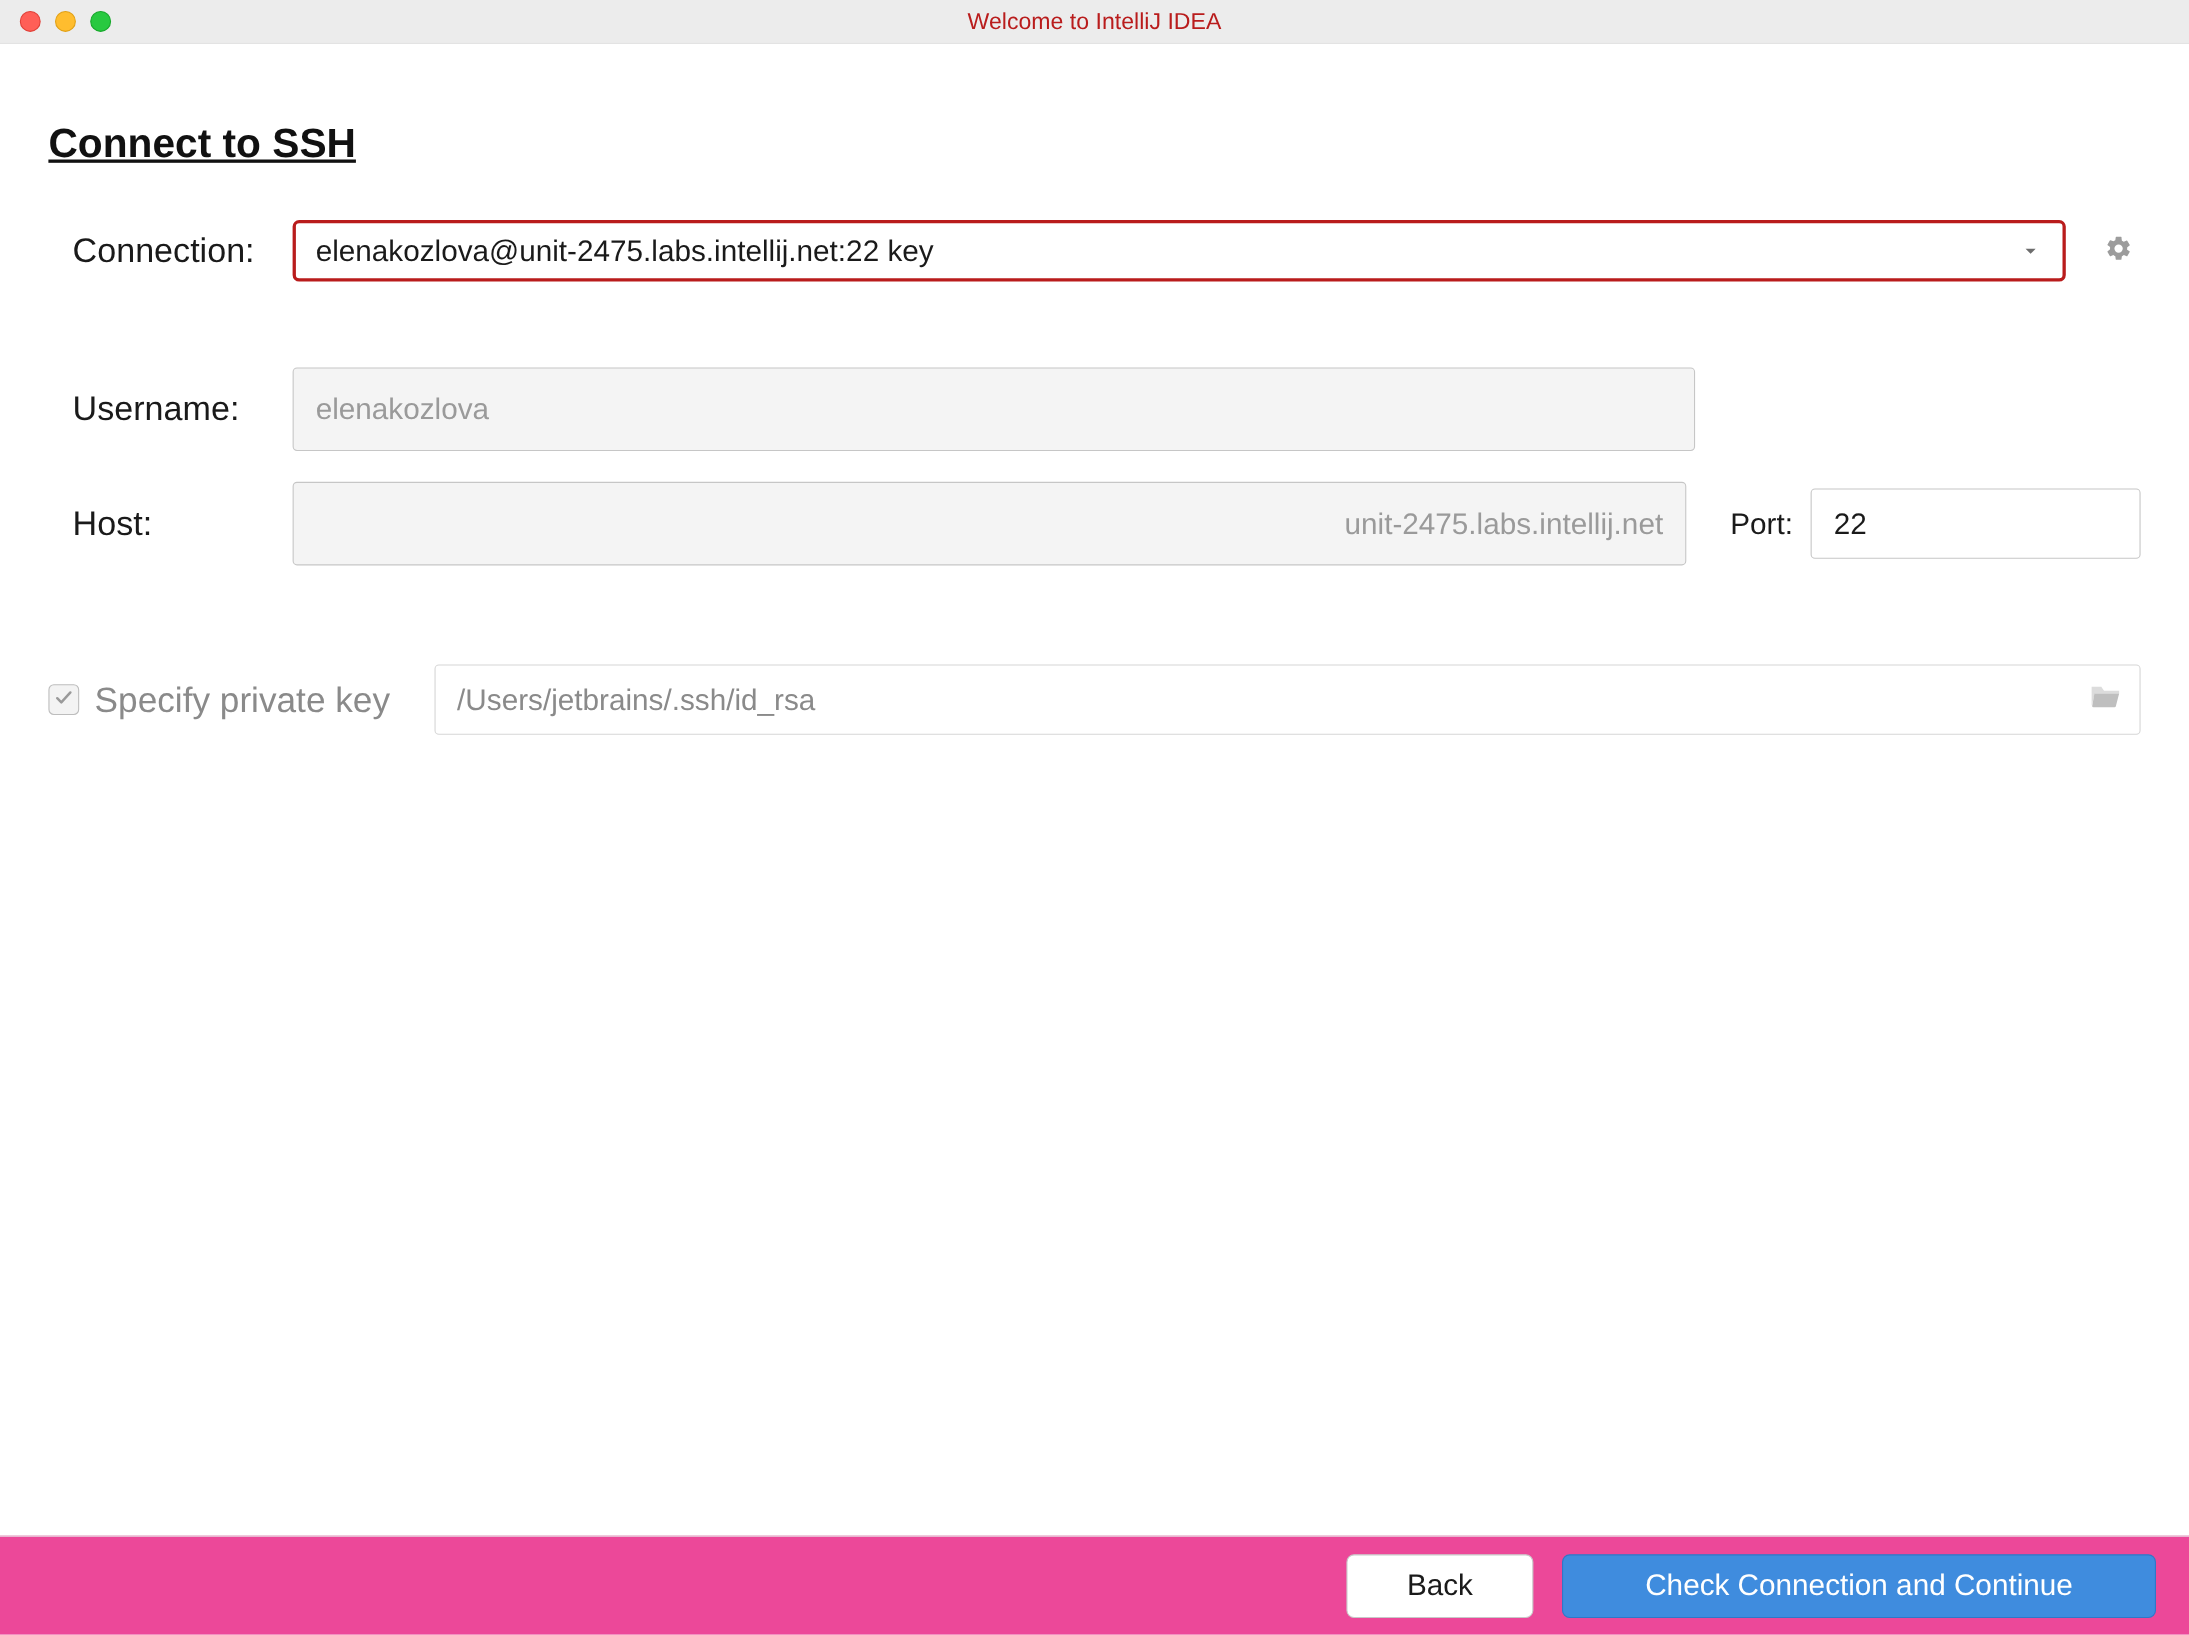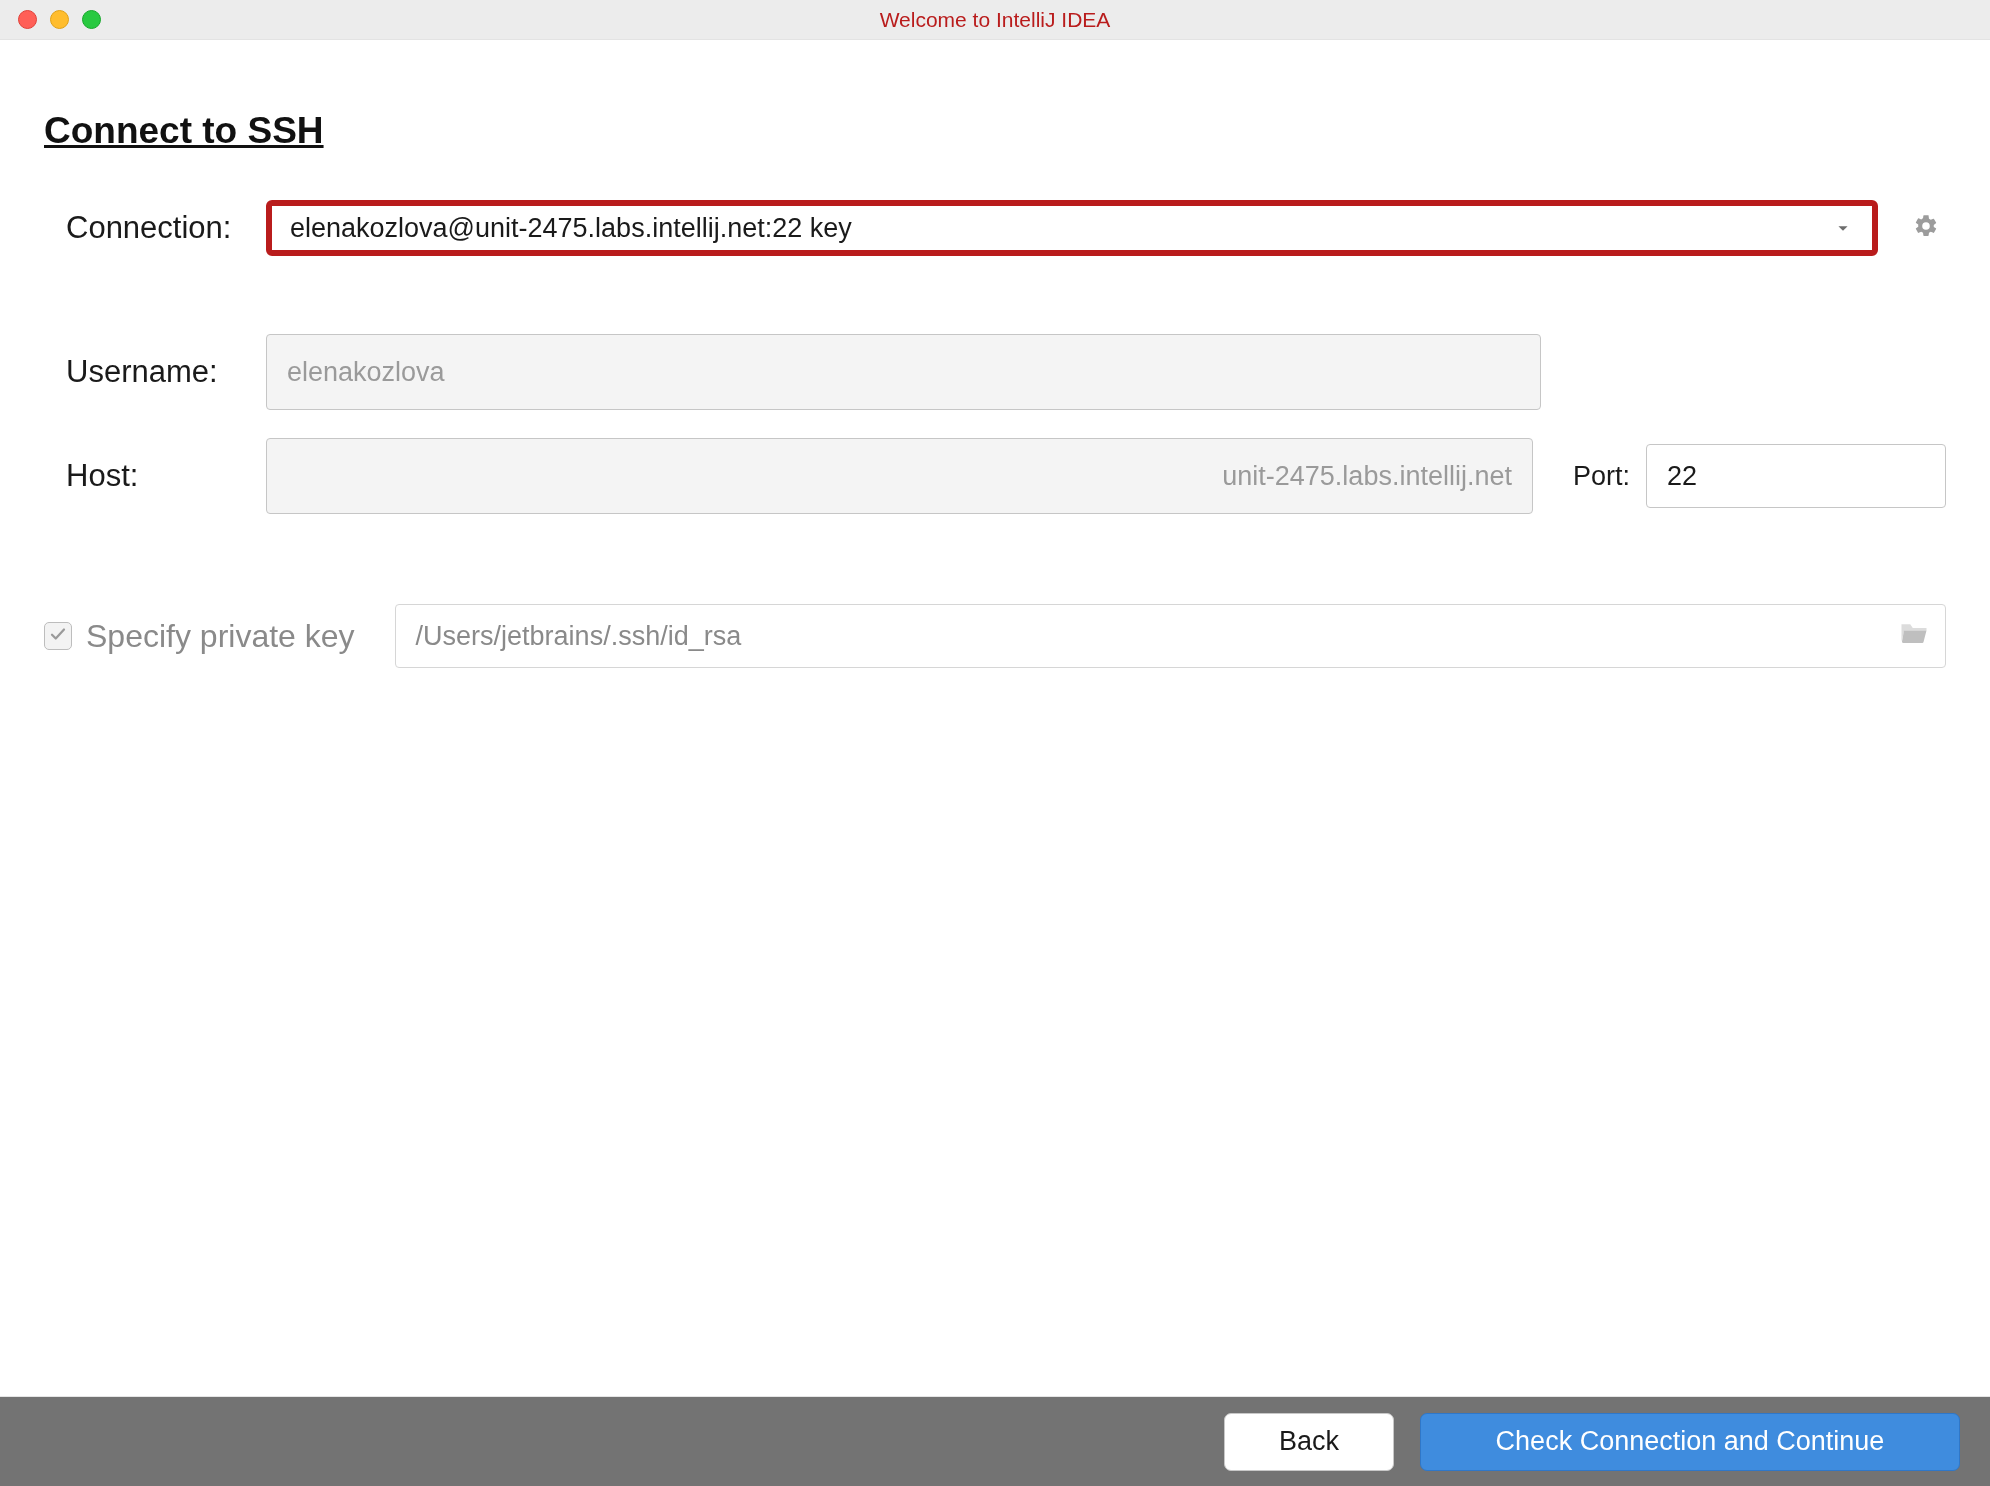--- a/index.html
+++ b/index.html
@@ -48,21 +48,21 @@
     font-size: 31px;
     color: #1a1a1a;
     width: 200px;
     flex: 0 0 200px;
     margin-left: 22px;
   }
   .label-host { width: 200px; flex: 0 0 200px; }
   .combo {
     flex: 1;
     height: 56px;
-    border: 6px solid #b91c1c;
+    border: 3px solid #b91c1c;
     border-radius: 6px;
     display: flex;
     align-items: center;
     padding: 0 18px;
     font-size: 27px;
     color: #1a1a1a;
     background: #fff;
     cursor: pointer;
     position: relative;
   }
@@ -148,21 +148,21 @@
   .footer {
     position: absolute;
     left: 0; right: 0; bottom: 0;
     border-top: 1px solid #e5e5e5;
     height: 90px;
     display: flex;
     align-items: center;
     justify-content: flex-end;
     padding: 0 30px;
     gap: 26px;
-    background: #737373;
+    background: #ec4899;
   }
   .btn {
     height: 58px;
     border-radius: 7px;
     font-size: 27px;
     padding: 0 30px;
     display: inline-flex;
     align-items: center;
     justify-content: center;
     cursor: pointer;

